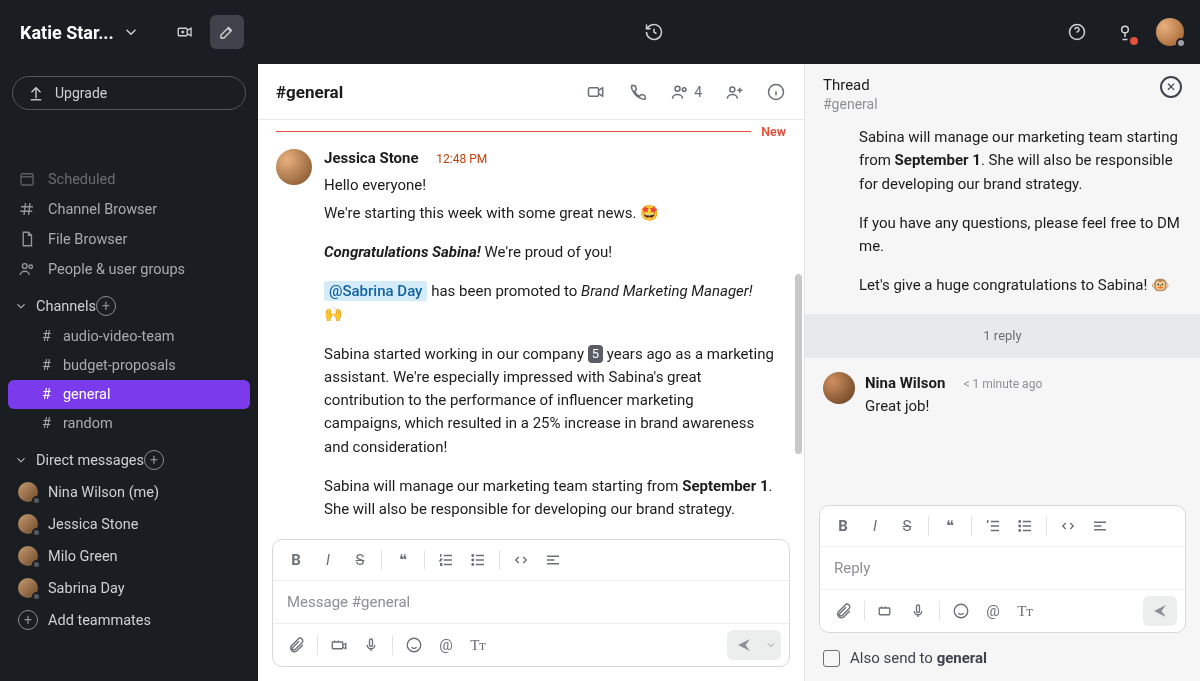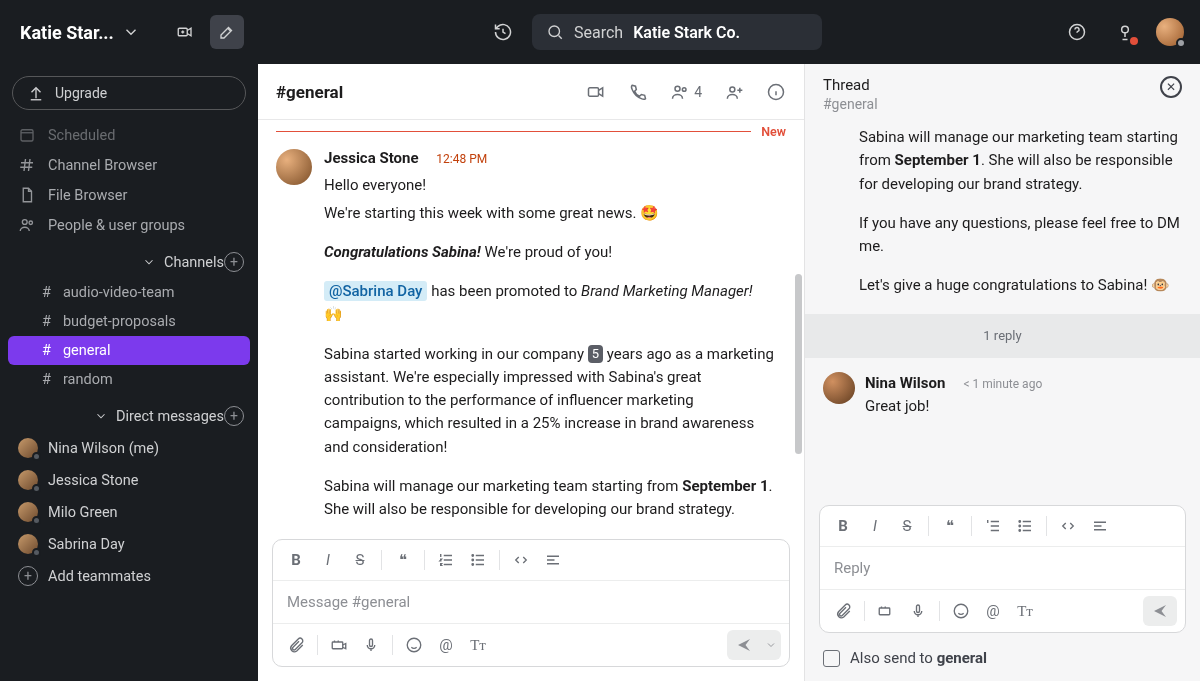--- a/index.html
+++ b/index.html
@@ -16,22 +16,22 @@
 .top-right { display: flex; align-items: center; gap: 14px; margin-left: auto; }
 .avatar-sm { width: 28px; height: 28px; border-radius: 50%; background: radial-gradient(circle at 30% 30%, #e8b07e, #9a5a2a); position: relative; }
 .presence-dot { position: absolute; bottom: -2px; right: -2px; width: 10px; height: 10px; border-radius: 50%; background: #9ea0a5; border: 2px solid #1a1d21; }
 
 .main-row { display: flex; flex: 1; height: calc(681px - 64px); }
 
 .sidebar { width: 258px; background: #1a1d21; color: #cfd0d2; display: flex; flex-direction: column; padding-top: 12px; overflow: hidden; }
 .upgrade-pill { margin: 0 12px 10px 12px; border: 1px solid #565759; border-radius: 20px; padding: 7px 14px; display: flex; align-items: center; gap: 10px; color: #cfd0d2; font-size: 14px; }
 .side-item { display: flex; align-items: center; gap: 12px; padding: 6px 18px; font-size: 14.5px; color: #a9abaf; cursor: pointer; }
 .side-item .ico { width: 18px; display: inline-flex; justify-content: center; opacity: .85; }
-.side-item.muted { opacity: .55; }
-.side-section { display: flex; align-items: center; justify-content: flex-end; padding: 12px 14px 6px 14px; color: #cfd0d2; font-size: 14.5px; }
+.side-item.muted { opacity: .55; margin-top: 44px; }
+.side-section { display: flex; align-items: center; justify-content: flex-start; padding: 12px 14px 6px 14px; color: #cfd0d2; font-size: 14.5px; }
 .side-section .left { display: flex; align-items: center; gap: 8px; }
 .plus-circ { width: 20px; height: 20px; border: 1.5px solid #8d8f94; border-radius: 50%; display: inline-flex; align-items: center; justify-content: center; font-size: 14px; color: #8d8f94; }
 .chan { display: flex; align-items: center; gap: 12px; padding: 6px 18px 6px 34px; font-size: 14.5px; color: #a9abaf; cursor: pointer; border-radius: 6px; margin: 0 8px; }
 .chan.active { background: #7c3aed; color: #fff; }
 .dm-item { display: flex; align-items: center; gap: 10px; padding: 6px 18px; font-size: 14.5px; color: #cfd0d2; cursor: pointer; }
 .dm-avatar { width: 20px; height: 20px; border-radius: 50%; background: linear-gradient(135deg, #c79a6b, #6d4a2e); position: relative; }
 .dm-avatar .dot { position: absolute; right: -3px; bottom: -3px; width: 9px; height: 9px; border-radius: 50%; background: #555a61; border: 2px solid #1a1d21; }
 
 .channel-pane { flex: 1; display: flex; flex-direction: column; background: #fff; border-right: 1px solid #e3e3e4; position: relative; }
 .chan-header { height: 56px; border-bottom: 1px solid #e8e8e9; display: flex; align-items: center; padding: 0 18px; gap: 20px; }
@@ -112,28 +112,20 @@
   </div>
 
   <div class="top-search-wrap">
     <span class="history-icon top-icon">
       <svg class="icon-svg-20" viewBox="0 0 24 24">
           <path d="M3 12a9 9 0 1 0 3-6.7L3 8"></path>
           <path d="M3 3v5h5"></path>
           <path d="M12 8v4l3 2"></path>
         </svg>
     </span>
-    <div class="searchbox">
-      <svg class="icon-svg" viewBox="0 0 24 24">
-          <circle cx="11" cy="11" r="7"></circle>
-          <path d="M21 21l-4.3-4.3"></path>
-        </svg>
-      <span>Search</span>
-      <span style="color:#fff;font-weight:600">Katie Stark Co.</span>
-    </div>
   </div>
 
   <div class="top-right">
     <span class="top-icon">
       <svg class="icon-svg-20" viewBox="0 0 24 24">
           <circle cx="12" cy="12" r="9"></circle>
           <path d="M9.5 9a2.5 2.5 0 1 1 3.5 2.3c-.8.4-1 .9-1 1.7"></path>
           <path d="M12 17h.01"></path>
         </svg>
     </span>

